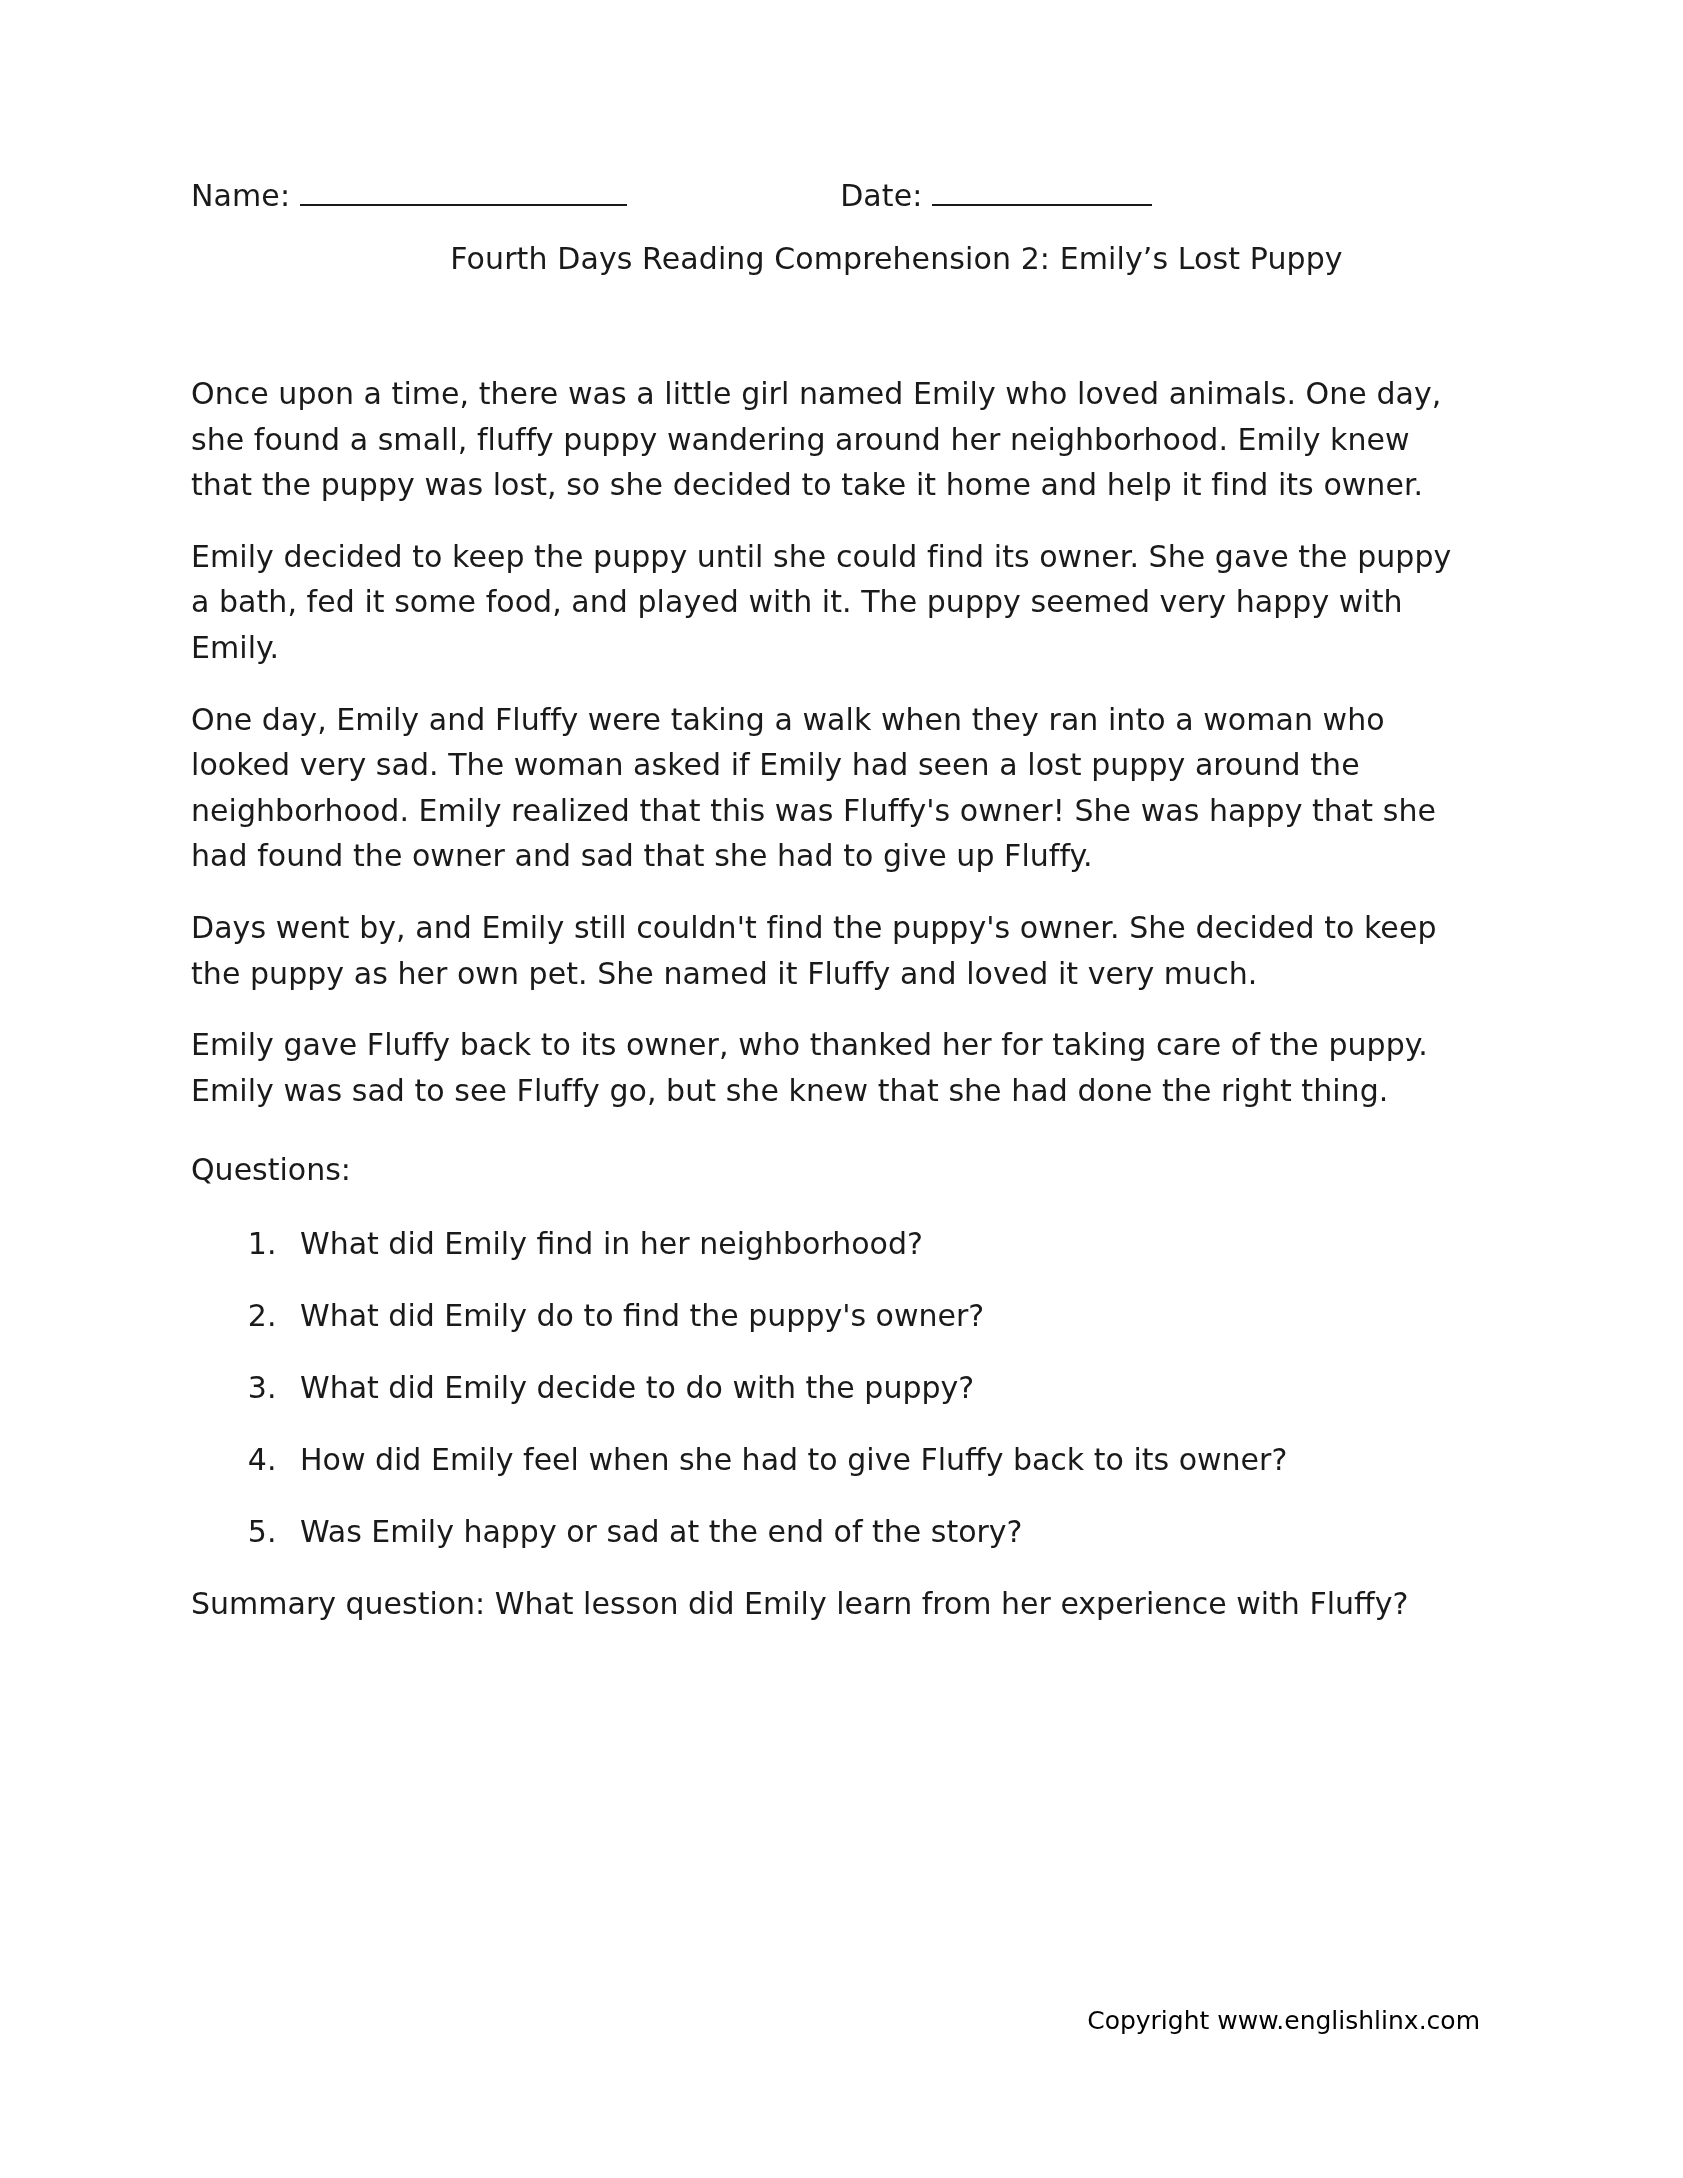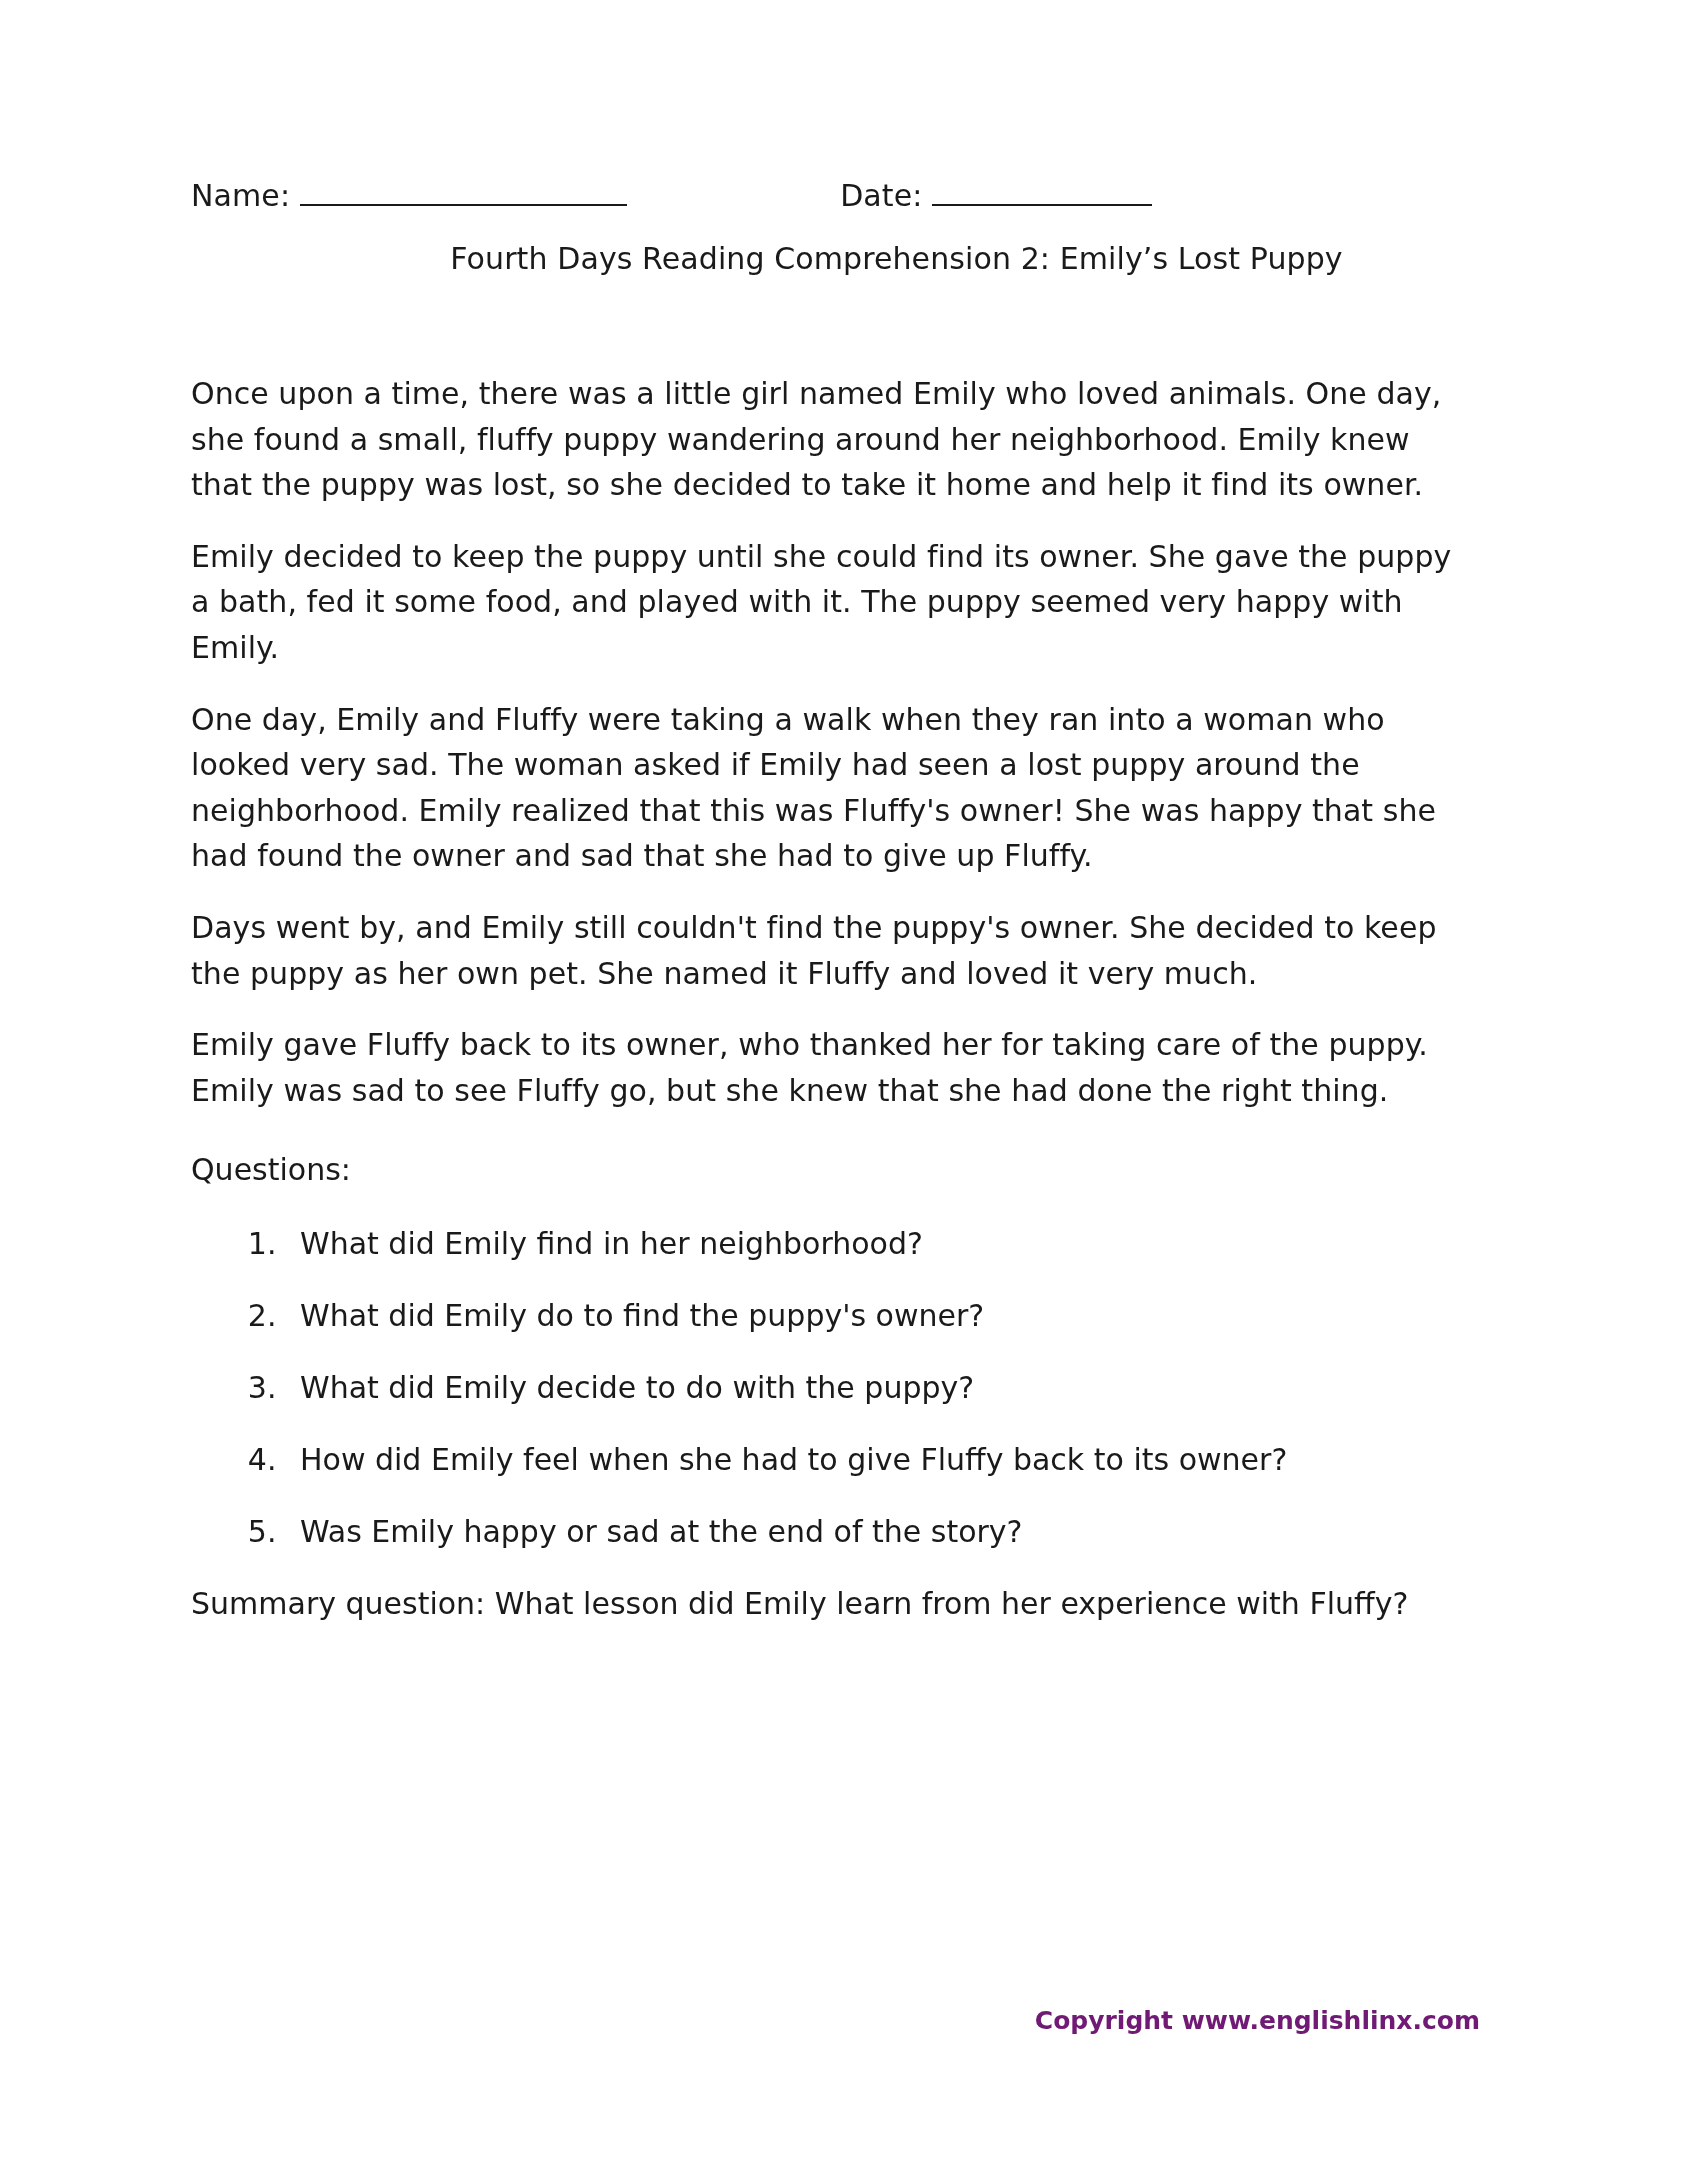--- a/index.html
+++ b/index.html
@@ -91,22 +91,22 @@
     font-size: 30px;
     line-height: 1.52;
     margin-top: 16px;
   }
   
   .footer {
     position: absolute;
     right: 203px;
     bottom: 143px;
     font-size: 25px;
-    font-weight: bold;
-    color: #701a75;
+    font-weight: normal;
+    color: #000000;
   }
 </style>
 </head>
 <body>
 
 <div class="page">
 
   <div class="header-row">
     <div class="name-group">
       <span class="field-label">Name:</span>

